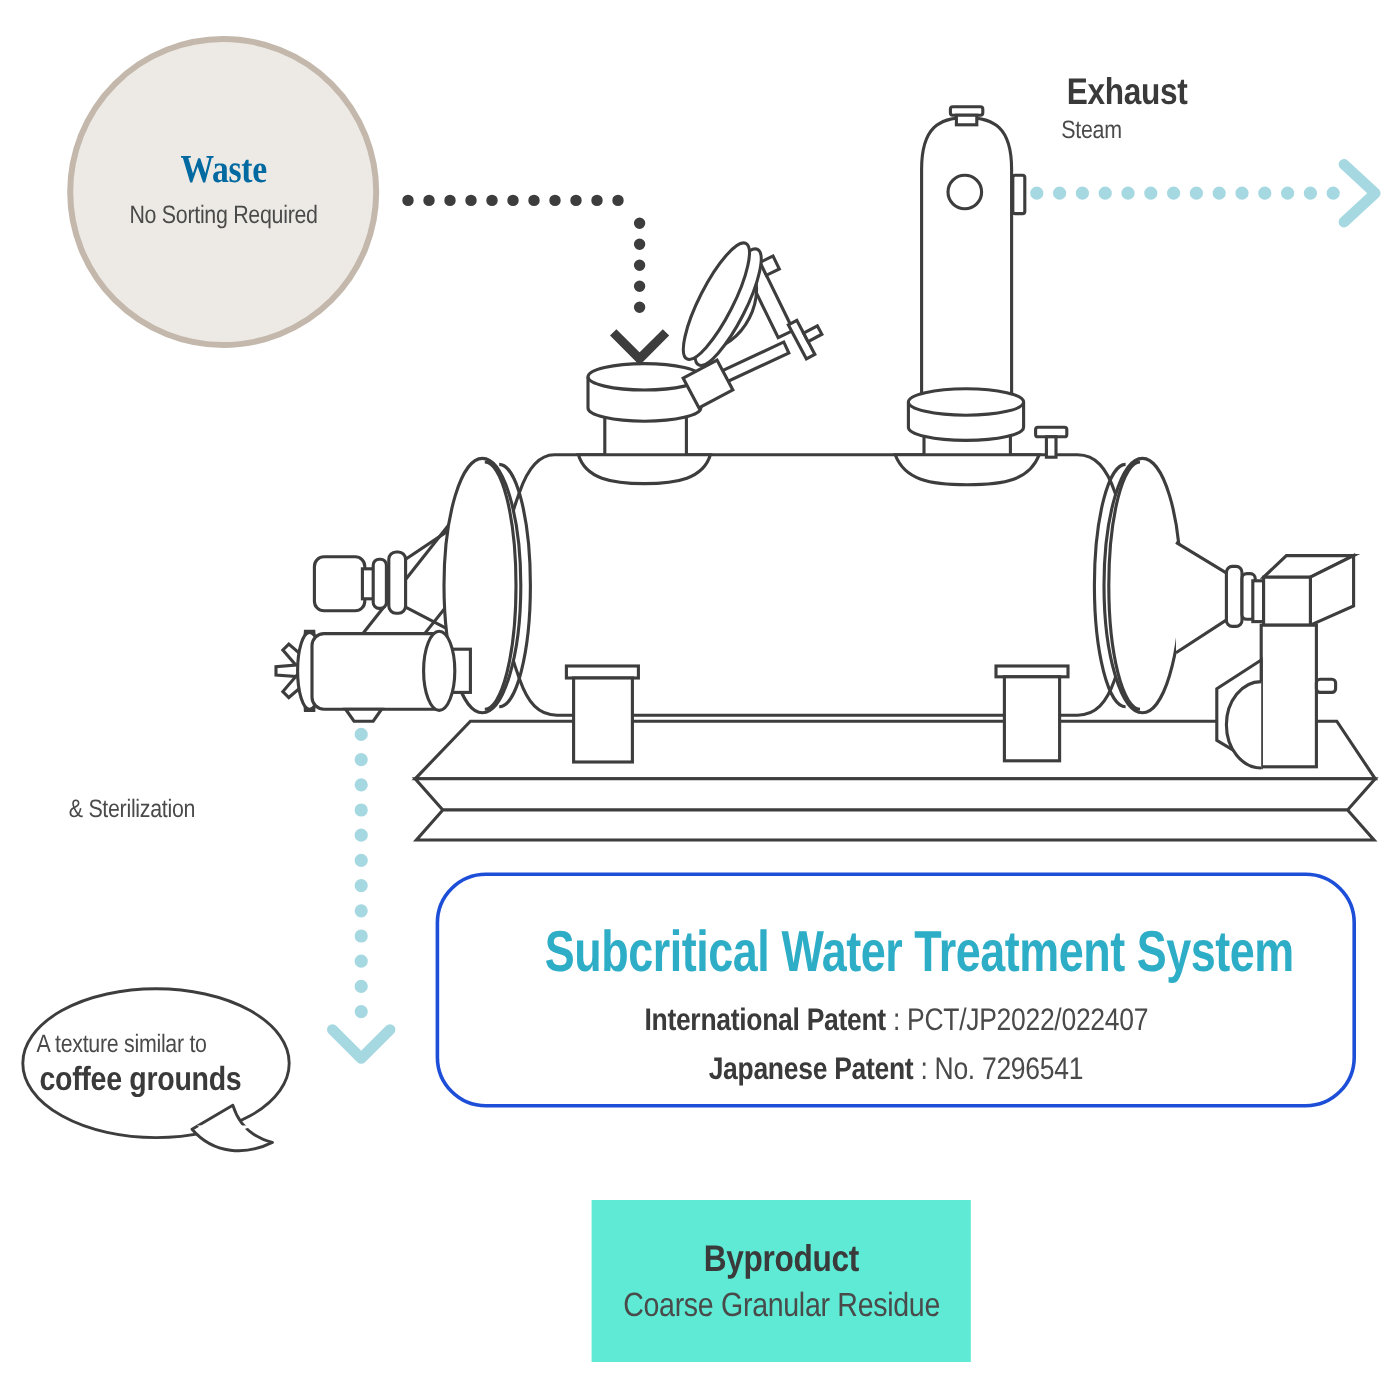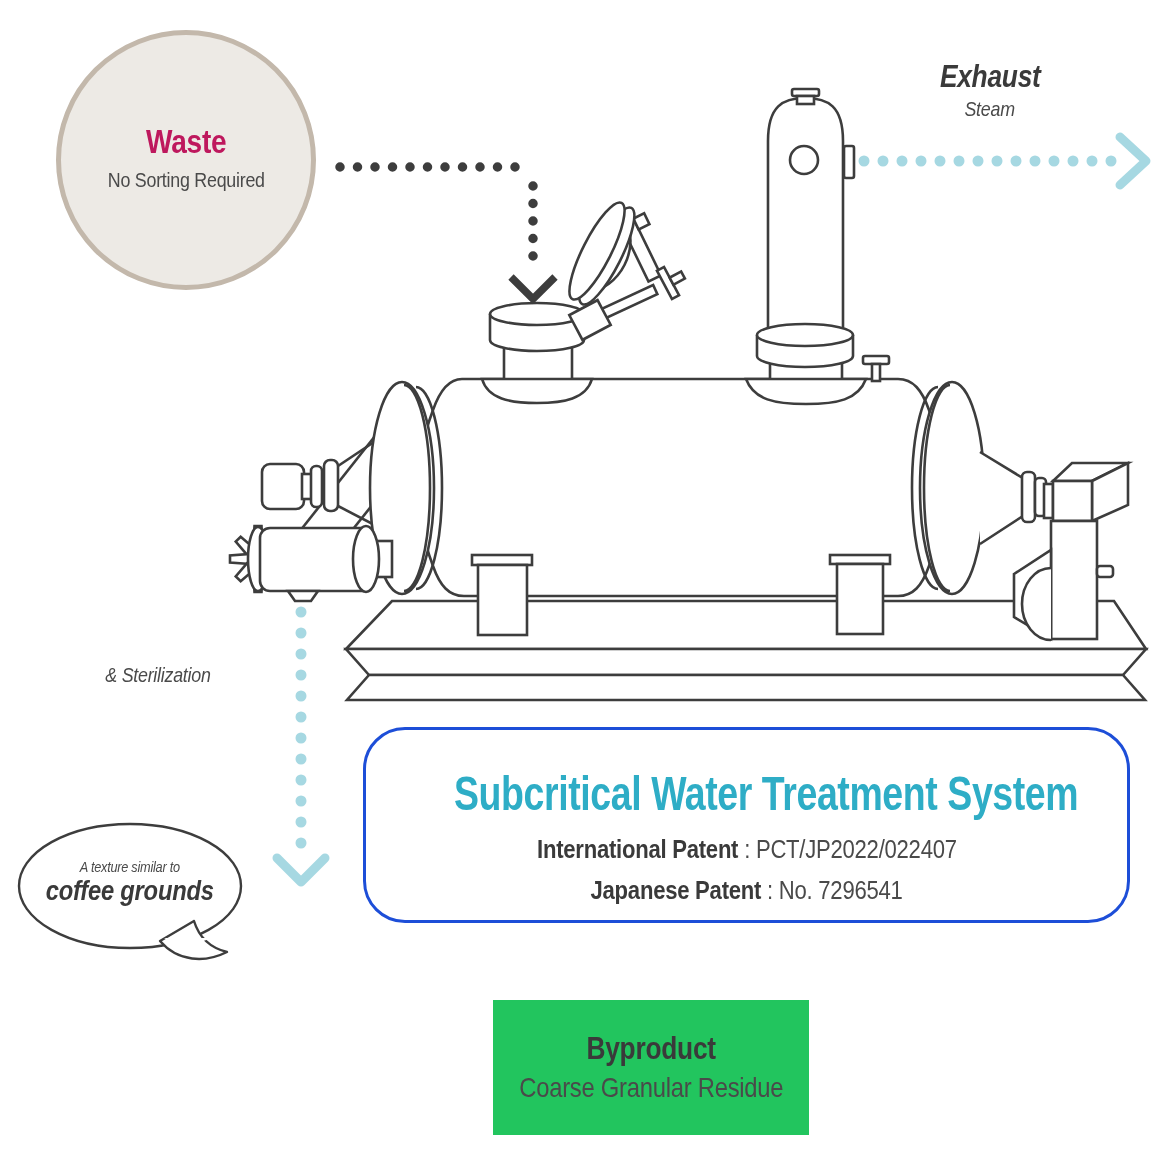--- a/index.html
+++ b/index.html
@@ -11,53 +11,53 @@
   svg.machine{position:absolute;left:0;top:0;}
   .ln{fill:#ffffff;stroke:#3d3d3d;stroke-width:2.6;stroke-miterlimit:10;}
   .nf{fill:none;stroke:#3d3d3d;stroke-width:2.6;}
   .dot-dark{stroke:#3d3d3d;stroke-width:9.5;stroke-dasharray:0 17.5;stroke-linecap:round;fill:none;}
   .dot-teal{stroke:#a6d8e2;stroke-width:11;stroke-dasharray:0 21;stroke-linecap:round;fill:none;}
   .dot-teal-h{stroke:#a6d8e2;stroke-width:11;stroke-dasharray:0 19;stroke-linecap:round;fill:none;}
   .chev-dark{stroke:#3d3d3d;stroke-width:7.5;fill:none;}
   .chev-teal{stroke:#a6d8e2;stroke-width:9;fill:none;stroke-linecap:round;stroke-linejoin:round;}
 
   .cond{display:inline-block;transform:scaleX(.85);transform-origin:50% 50%;white-space:nowrap;letter-spacing:-.3px;}
-  .center{text-align:center;font-style:italic;}
+  .center{}
 
   .waste-circle{
     left:56px;top:30px;width:260px;height:260px;border-radius:50%;
     background:#edeae5;border:5px solid #c3b8ab;box-sizing:border-box;
     display:flex;flex-direction:column;align-items:center;justify-content:center;gap:5px;
   }
-  .h-big{font-size:33px;font-weight:bold;color:#be185d;line-height:1.05;}
+  .h-big{font-size:33px;font-weight:bold;color:#0369a1;line-height:1.05;font-family:Liberation Serif, serif;}
   .h-mid{font-size:31px;font-weight:bold;color:#3a3a3a;line-height:1.1;}
   .sub{font-size:21px;color:#4a4a4a;line-height:1.4;}
 
   .exhaust-label{left:880px;top:60px;width:220px;}
   .discharge-label{left:48px;top:662px;width:220px;}
 
   .bubble-text{left:18px;top:856px;width:224px;line-height:27px;}
-  .bubble-text .sub{font-size:15px;}
+  .bubble-text .sub{font-size:21px;}
   .bubble-bold{font-size:28px;font-weight:bold;color:#3a3a3a;}
 
   .system-box{
     left:363px;top:727px;width:767px;height:196px;box-sizing:border-box;
     border:3px solid #1d4ed8;border-radius:42px;background:#ffffff;
   }
   .sys-title{margin-top:36px;text-align:center;}
   .sys-title .t{
     display:inline-block;transform:scaleX(.78);transform-origin:50% 50%;white-space:nowrap;
     font-size:48px;font-weight:bold;color:#2eadc6;letter-spacing:-.5px;
   }
   .patent{margin-top:8px;text-align:center;font-size:26px;line-height:33px;color:#4a4a4a;}
   .patent .pb{font-weight:bold;color:#3a3a3a;}
   .patents{margin-top:12px;}
 
   .byproduct-box{
-    left:493px;top:1000px;width:316px;height:135px;background:#22c55e;
+    left:493px;top:1000px;width:316px;height:135px;background:#5eead4;
     display:flex;flex-direction:column;align-items:center;justify-content:center;gap:7px;
   }
 </style>
 </head>
 <body>
 
 <div class="canvas">
 
   <svg class="machine" width="1166" height="1166" viewBox="0 0 1166 1166">
 

